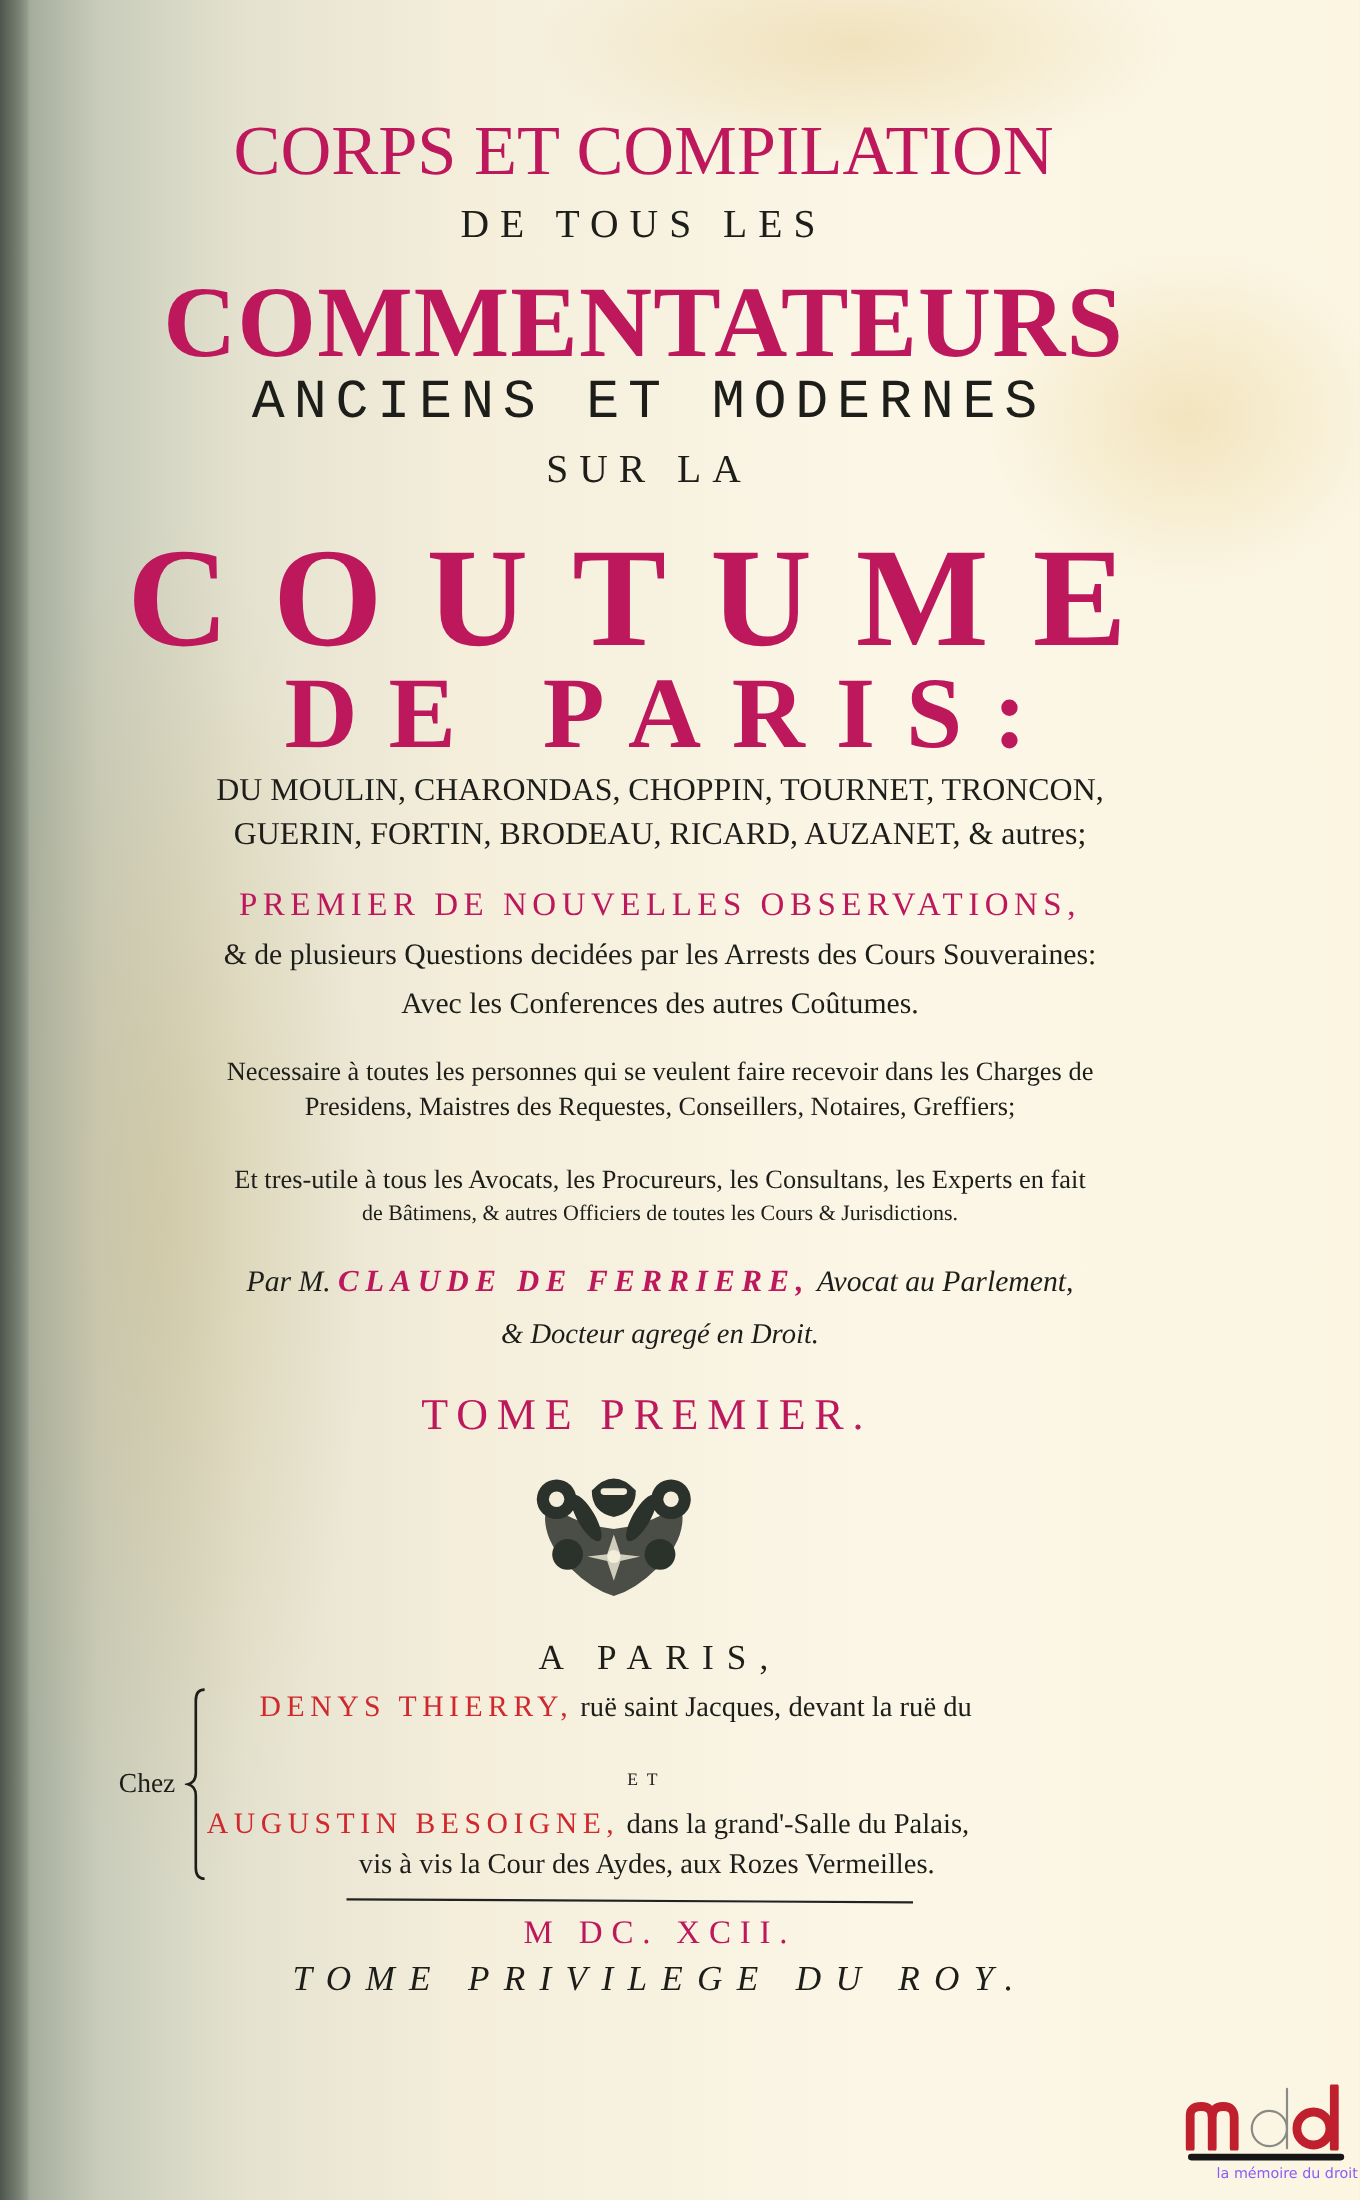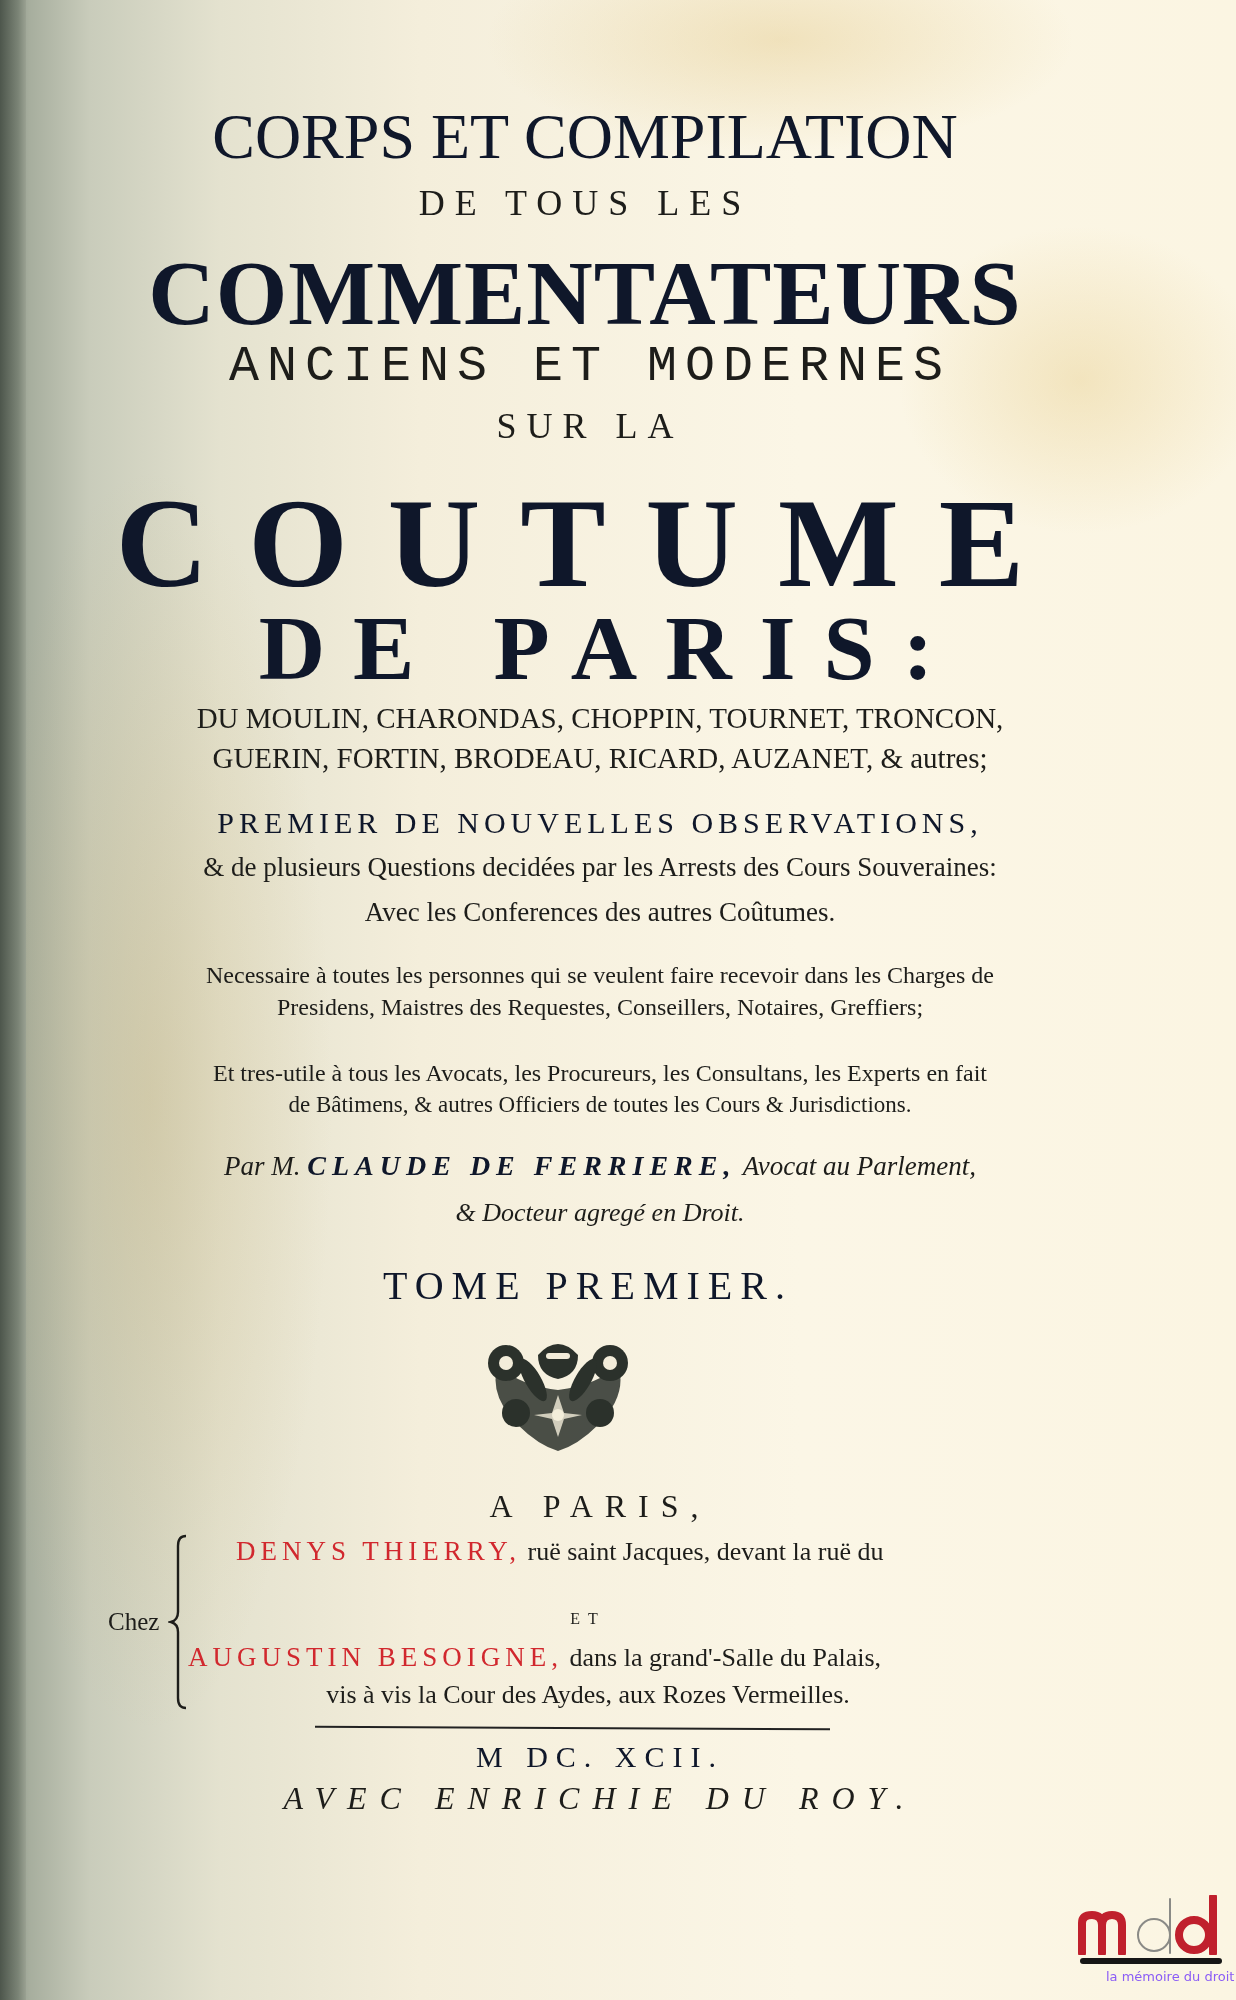--- a/index.html
+++ b/index.html
@@ -19,41 +19,41 @@
   .spine {
     position: absolute; left: 0; top: 0; width: 26px; height: 2000px;
     background: linear-gradient(90deg, #4d564c, #7b8476 70%, #9aa192);
   }
   .content {
     position: absolute; left: 0; top: 0; width: 1236px;
   }
   .line {
     position: absolute; left: 0; width: 1236px; text-align: center; white-space: nowrap;
   }
-  .red { color: #0f172a; }
+  .red { color: #be185d; }
   .black { color: #1d1d1a; }
 
   .t1 { top: 100px; left: 155px; width: 860px; font-size: 64px; letter-spacing: 0px; }
   .t2 { top: 182px; left: 155px; width: 860px; font-size: 36px; letter-spacing: 10px; }
   .t3 { top: 240px; left: 115px; width: 940px; font-size: 92px; letter-spacing: 1px; font-weight: bold; }
   .t4 { top: 338px; left: 150px; width: 880px; font-size: 50px; letter-spacing: 8px; font-family: Liberation Mono, monospace; }
   .t5 { top: 405px; left: 150px; width: 880px; font-size: 36px; letter-spacing: 10px; }
   .t6 { top: 470px; left: 115px; width: 950px; font-size: 128px; letter-spacing: 40px; font-weight: bold; }
   .t7 { top: 595px; left: 230px; width: 760px; font-size: 92px; letter-spacing: 28px; font-weight: bold; }
 
   .n1 { top: 702px; left: 100px; width: 1000px; font-size: 29px; }
   .n2 { top: 742px; left: 100px; width: 1000px; font-size: 29px; }
   .n3 { top: 806px; left: 100px; width: 1000px; font-size: 30px; letter-spacing: 5px; }
   .n4 { top: 852px; left: 100px; width: 1000px; font-size: 27px; }
   .n5 { top: 897px; left: 100px; width: 1000px; font-size: 27px; }
 
   .p1 { top: 962px; left: 100px; width: 1000px; font-size: 24px; text-align: center; }
   .p2 { top: 994px; left: 100px; width: 1000px; font-size: 24px; }
   .p3 { top: 1060px; left: 100px; width: 1000px; font-size: 24px; }
-  .p4 { top: 1092px; left: 100px; width: 1000px; font-size: 23px; }
+  .p4 { top: 1092px; left: 100px; width: 1000px; font-size: 20px; }
 
   .a1 { top: 1150px; left: 100px; width: 1000px; font-size: 27px; font-style: italic; }
   .a1 .name { font-size: 28px; letter-spacing: 6px; font-style: italic; font-weight: bold; }
   .a2 { top: 1198px; left: 100px; width: 1000px; font-size: 26px; font-style: italic; }
 
   .tome { top: 1262px; left: 88px; width: 1000px; font-size: 40px; letter-spacing: 8px; }
 
   .ornament { position: absolute; left: 478px; top: 1335px; width: 160px; height: 118px; }
 
   .place { top: 1488px; left: 100px; width: 1000px; font-size: 32px; letter-spacing: 12px; }
@@ -149,21 +149,21 @@
     <div class="pl pl4">
       <span class="pname">AUGUSTIN BESOIGNE,</span>
       <span>dans la grand'-Salle du Palais,</span>
     </div>
     <div class="pl pl5">vis à vis la Cour des Aydes, aux Rozes Vermeilles.</div>
   </div>
 
   <div class="rule"></div>
 
   <div class="line date red">M DC. XCII.</div>
-  <div class="line priv black">AVEC ENRICHIE DU ROY.</div>
+  <div class="line priv black">TOME PRIVILEGE DU ROY.</div>
 </div>
 
 <div class="logo">
   <svg class="logo-mark" viewBox="0 0 150 60">
     <g fill="none" stroke-linecap="round">
 
       <path d="M6 58 L6 28 Q6 20 16 20 Q26 20 26 30 L26 58 M26 30 Q26 20 36 20 Q46 20 46 30 L46 58" stroke="#c0202d" stroke-width="8"></path>
 
       <circle cx="78" cy="40" r="16" stroke="#8a8a86" stroke-width="2"></circle>
       <path d="M94 4 L94 58" stroke="#8a8a86" stroke-width="2"></path>

